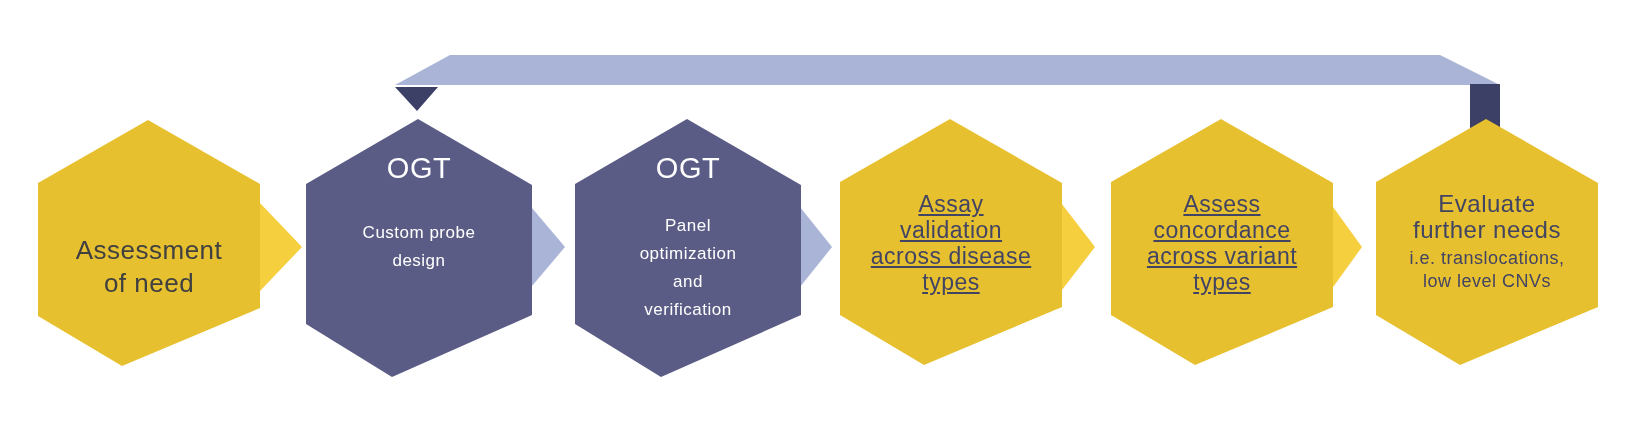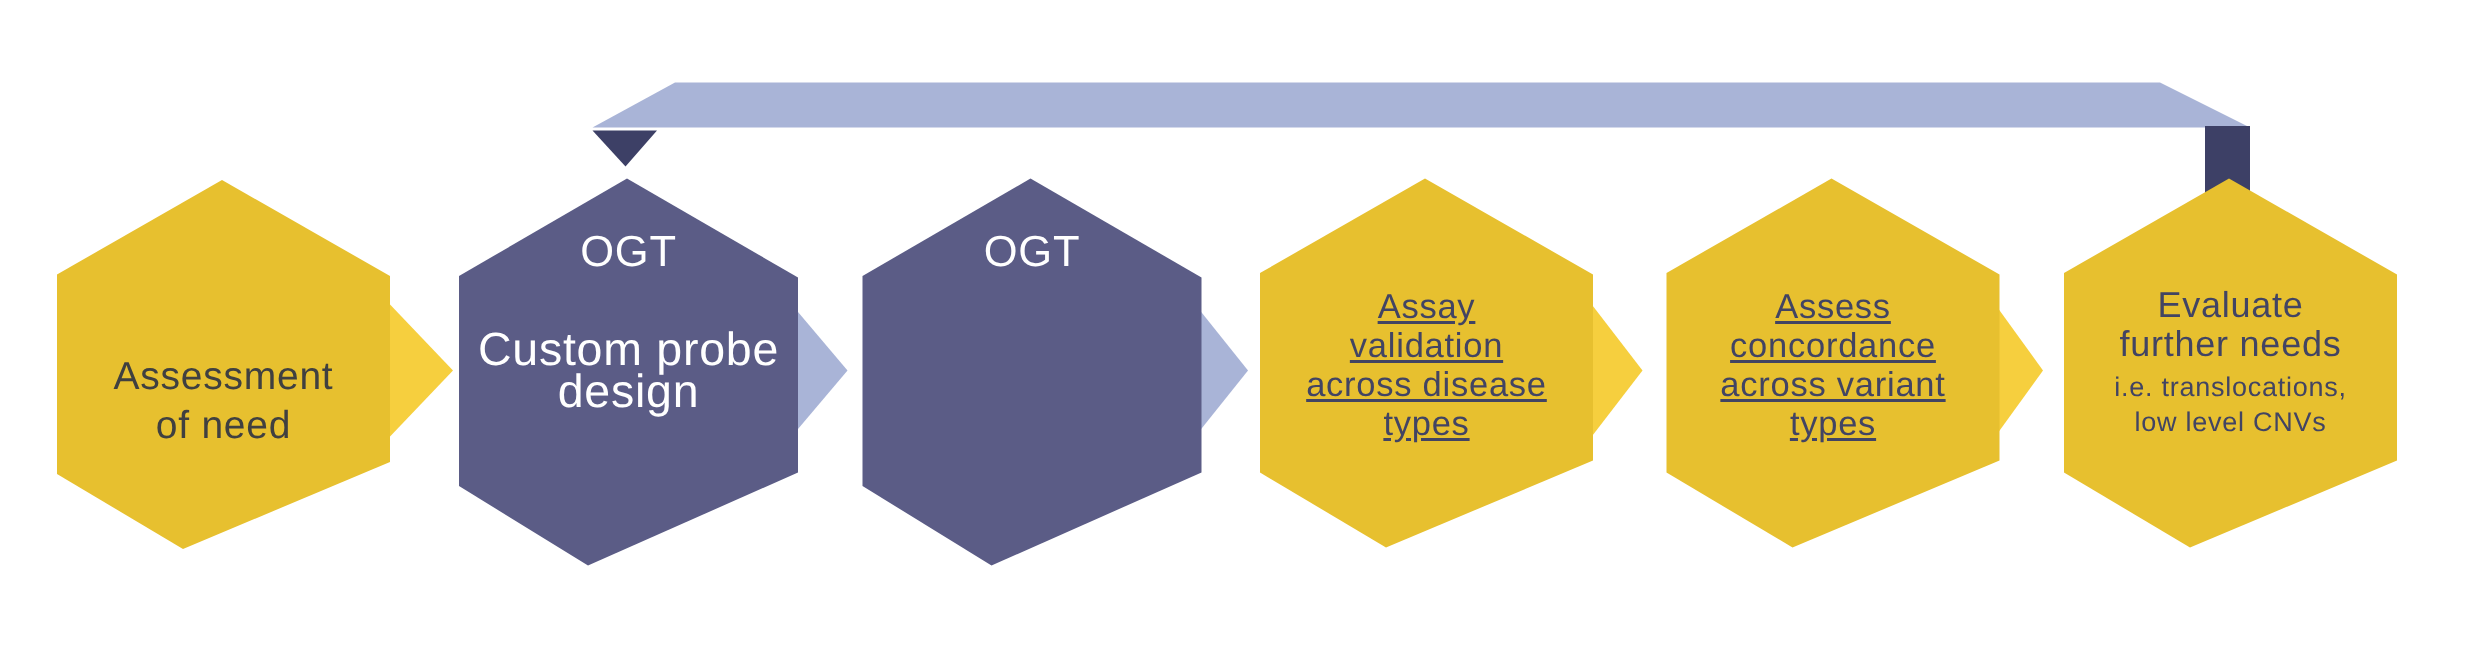--- a/index.html
+++ b/index.html
@@ -16,21 +16,21 @@
     position: absolute;
     width: 230px;
     text-align: center;
     white-space: pre-line;
     letter-spacing: 0.5px;
     pointer-events: none;
   }
   .body-yellow-2line { font-size: 26px; line-height: 33px; color: #404040; }
   .body-yellow-4line { font-size: 23px; line-height: 26px; color: #424463; text-decoration: underline; }
   .ogt-label        { font-size: 29px; line-height: 32px; font-weight: normal; color: #ffffff; }
-  .body-purple      { font-size: 31px; line-height: 28px; color: #ffffff; }
+  .body-purple      { font-size: 17px; line-height: 28px; color: #ffffff; }
   .title-yellow     { font-size: 24px; line-height: 26px; color: #424463; }
   .sub-yellow       { font-size: 18px; line-height: 23px; color: #424463; }
 </style>
 </head>
 <body>
 
 <div class="stage">
 
   <svg width="1643" height="431" viewBox="0 0 1643 431">
 
@@ -53,20 +53,24 @@
   </svg>
 
   <div class="hex-text body-yellow-2line" style="left:34px; top:234px;">Assessment
 of need</div>
 
   <div class="hex-text ogt-label" style="left:304px; top:152px;">OGT</div>
   <div class="hex-text body-purple" style="left:304px; top:219px;">Custom probe
 design</div>
 
   <div class="hex-text ogt-label" style="left:573px; top:152px;">OGT</div>
+  <div class="hex-text body-purple" style="left:573px; top:212px;">Panel
+optimization
+and
+verification</div>
 
   <div class="hex-text body-yellow-4line" style="left:836px; top:191px;">Assay
 validation
 across disease
 types</div>
 
   <div class="hex-text body-yellow-4line" style="left:1107px; top:191px;">Assess
 concordance
 across variant
 types</div>

